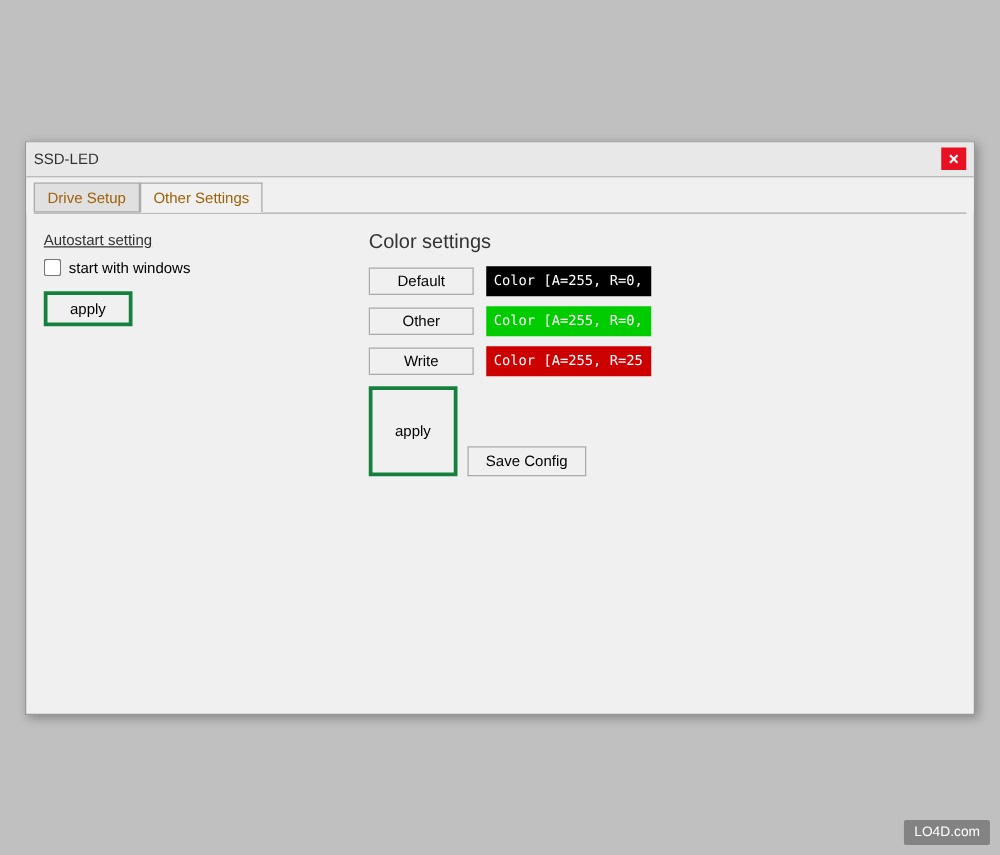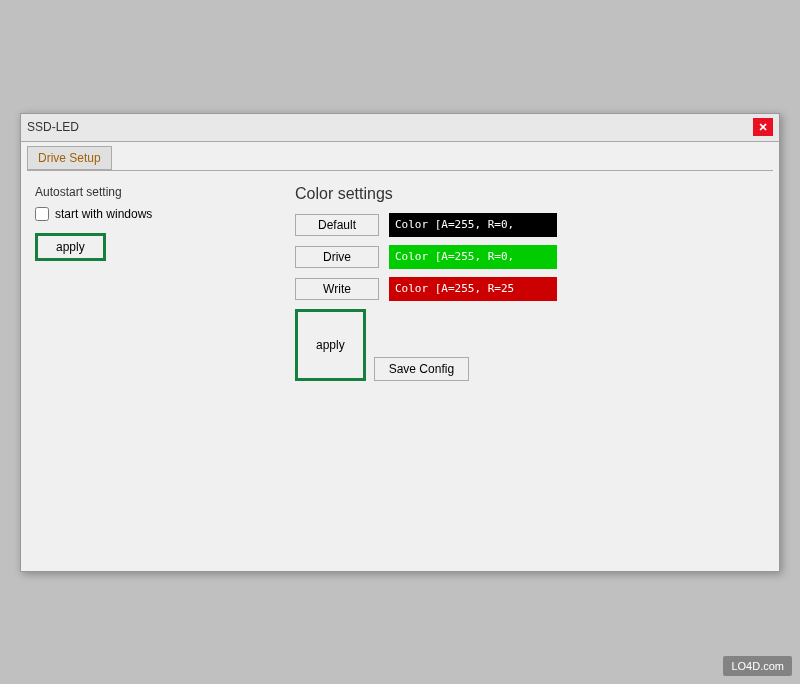--- a/index.html
+++ b/index.html
@@ -86,20 +86,21 @@
 
     
     .left-panel {
       flex: 0 0 200px;
     }
 
     .section-title {
       font-size: 12px;
       color: #333;
       margin-bottom: 8px;
+      text-decoration: underline;
     }
 
     .checkbox-row {
       display: flex;
       align-items: center;
       gap: 6px;
       margin-bottom: 12px;
     }
 
     .checkbox-row input[type="checkbox"] {
@@ -139,21 +140,21 @@
       border: 1px solid #aaa;
       cursor: pointer;
       font-size: 12px;
       width: 84px;
       text-align: center;
     }
 
     .color-display {
       padding: 3px 6px;
       font-size: 11px;
-      width: 168px;
+      width: 132px;
       height: 24px;
       display: flex;
       align-items: center;
       color: white;
       font-family: monospace;
       font-size: 11px;
     }
 
     .color-display.default-color {
       background: #000000;
@@ -213,20 +214,23 @@
 
   <div class="title-bar">
     <span class="title-bar-text">SSD-LED</span>
     <button class="close-btn">✕</button>
   </div>
 
   <div class="tabs">
     <div class="tab">
       <span>Drive Setup</span>
     </div>
+    <div class="tab active">
+      <span>Other Settings</span>
+    </div>
   </div>
   <div class="tab-border"></div>
 
   <div class="content-area">
 
     <div class="left-panel">
       <div class="section-title">Autostart setting</div>
       <div class="checkbox-row">
         <input type="checkbox" style="">
         <label>start with windows</label>
@@ -238,21 +242,21 @@
       <div class="color-section-title">Color settings</div>
 
       <div class="color-row">
         <button class="color-label-btn">Default</button>
         <div class="color-display default-color">
           <span>Color [A=255, R=0,</span>
         </div>
       </div>
 
       <div class="color-row">
-        <button class="color-label-btn">Drive</button>
+        <button class="color-label-btn">Other</button>
         <div class="color-display read-color">
           <span>Color [A=255, R=0,</span>
         </div>
       </div>
 
       <div class="color-row">
         <button class="color-label-btn">Write</button>
         <div class="color-display write-color">
           <span>Color [A=255, R=25</span>
         </div>

